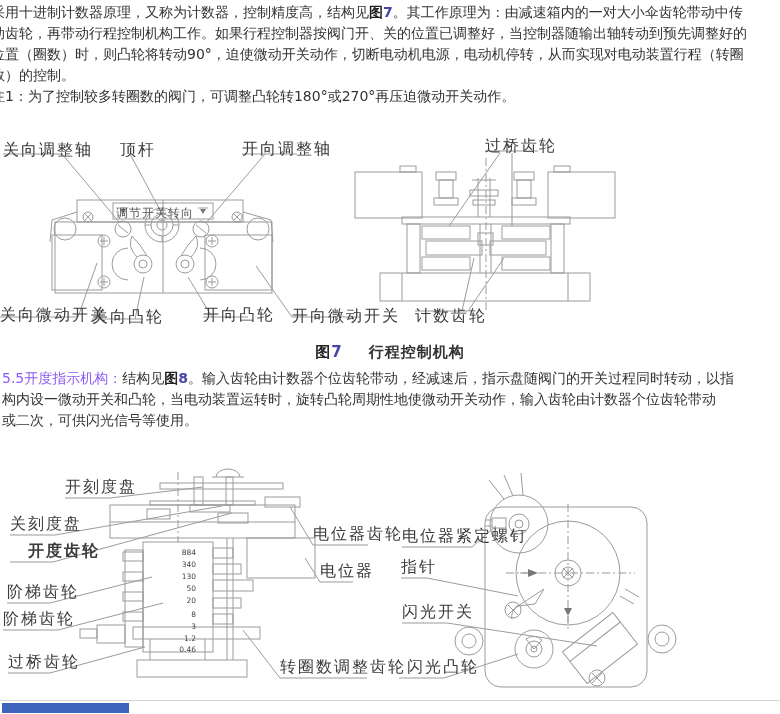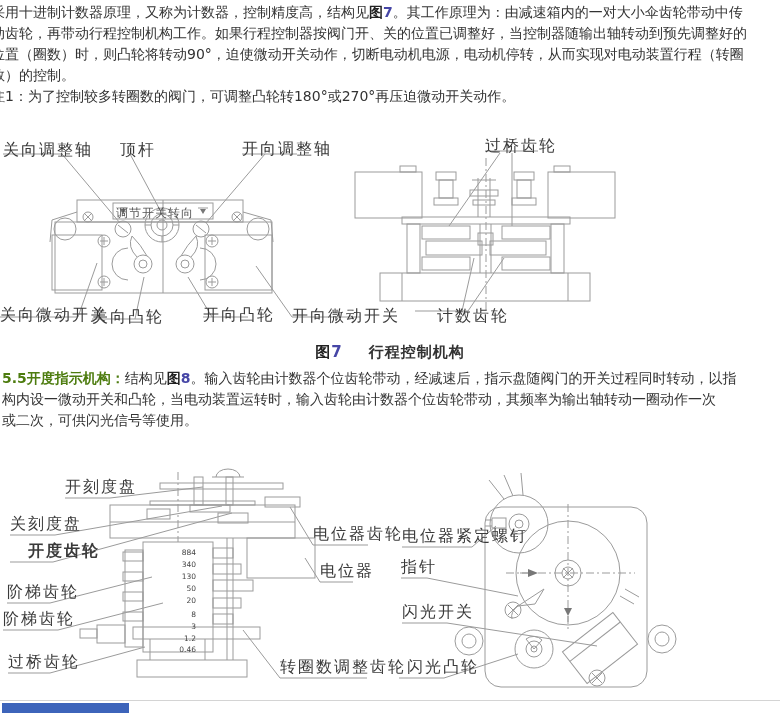--- a/index.html
+++ b/index.html
@@ -2,21 +2,21 @@
 <html><head>
 <meta charset="utf-8">
 <style>
   html,body{margin:0;padding:0;background:#fff;}
   .page{position:relative;width:780px;height:714px;background:#fff;overflow:hidden;
         font-family:"DejaVu Sans",sans-serif;color:#333;}
   .tblock{position:absolute;white-space:nowrap;font-size:14px;line-height:21px;color:#333;}
   .tline{white-space:nowrap;height:21px;}
   .figref{font-weight:bold;color:#222;}
   .figdigit{font-weight:bold;color:#4646a6;}
-  .bold{font-weight:bold;color:#4d7c0f;}
+  .bold{font-weight:normal;color:#8b5cf6;}
   .caption{position:absolute;top:343px;left:0;width:780px;text-align:center;
            font-size:15px;font-weight:bold;color:#333;letter-spacing:1px;}
   .caption .gap{display:inline-block;width:26px;}
   .dlabel{position:absolute;font-size:16px;color:#3a3a3a;letter-spacing:2px;white-space:nowrap;}
   .tinytxt{position:absolute;font-size:12px;letter-spacing:1px;color:#555;text-align:left;}
   .num{position:absolute;font-size:7.5px;color:#444;width:33px;text-align:right;left:163px;}
   svg{position:absolute;}
   .rule{position:absolute;left:0;top:700px;width:780px;height:1px;background:#d4d4d4;}
   .bluebar{position:absolute;left:2px;top:703px;width:127px;height:10px;background:#3d64ba;}
 </style>
@@ -149,29 +149,29 @@
     <rect x="128" y="103" width="15" height="12"></rect>
     <rect x="30" y="143" width="210" height="28"></rect>
     <line x1="52" y1="143" x2="52" y2="171"></line>
       <line x1="218" y1="143" x2="218" y2="171"></line>
     <line x1="136" y1="28" x2="136" y2="182" stroke-dasharray="8 3 2 3"></line>
     <line x1="65" y1="181" x2="118" y2="181"></line>
     <line x1="112" y1="181" x2="124" y2="128"></line>
       <line x1="118" y1="181" x2="154" y2="128"></line>
   </svg>
   <span class="dlabel" style="left:485px;top:136px;">过桥齿轮</span>
-  <span class="dlabel" style="left:415px;top:306px;margin-left:22px;">计数齿轮</span>
+  <span class="dlabel" style="left:415px;top:306px;">计数齿轮</span>
 
   <div class="caption">
     <span class="figref">图</span><span class="figdigit">7</span><span class="gap"></span><span>行程控制机构</span>
   </div>
 
   <div class="tblock" style="left:2px;top:368px;">
     <div class="tline"><span class="bold">5.5开度指示机构：</span><span>结构见</span><span class="figref">图</span><span class="figdigit">8</span><span>。输入齿轮由计数器个位齿轮带动，经减速后，指示盘随阀门的开关过程同时转动，以指</span></div>
-    <div class="tline">构内设一微动开关和凸轮，当电动装置运转时，输入齿轮由计数器个位齿轮带动，其频率为输出轴转动一圈动作一次</div>
+    <div class="tline">构内设一微动开关和凸轮，当电动装置运转时，旋转凸轮周期性地使微动开关动作，输入齿轮由计数器个位齿轮带动</div>
     <div class="tline">或二次，可供闪光信号等使用。</div>
   </div>
 
   <svg style="left:0;top:468px;" width="390" height="232" viewBox="0 0 390 232" fill="none" stroke="#9b9b9b" stroke-width="1">
 
     <line x1="65" y1="30" x2="110" y2="30"></line>
       <line x1="110" y1="30" x2="203" y2="19"></line>
     <line x1="10" y1="67" x2="55" y2="67"></line>
       <line x1="55" y1="67" x2="222" y2="38"></line>
     <line x1="10" y1="94" x2="53" y2="94"></line>

